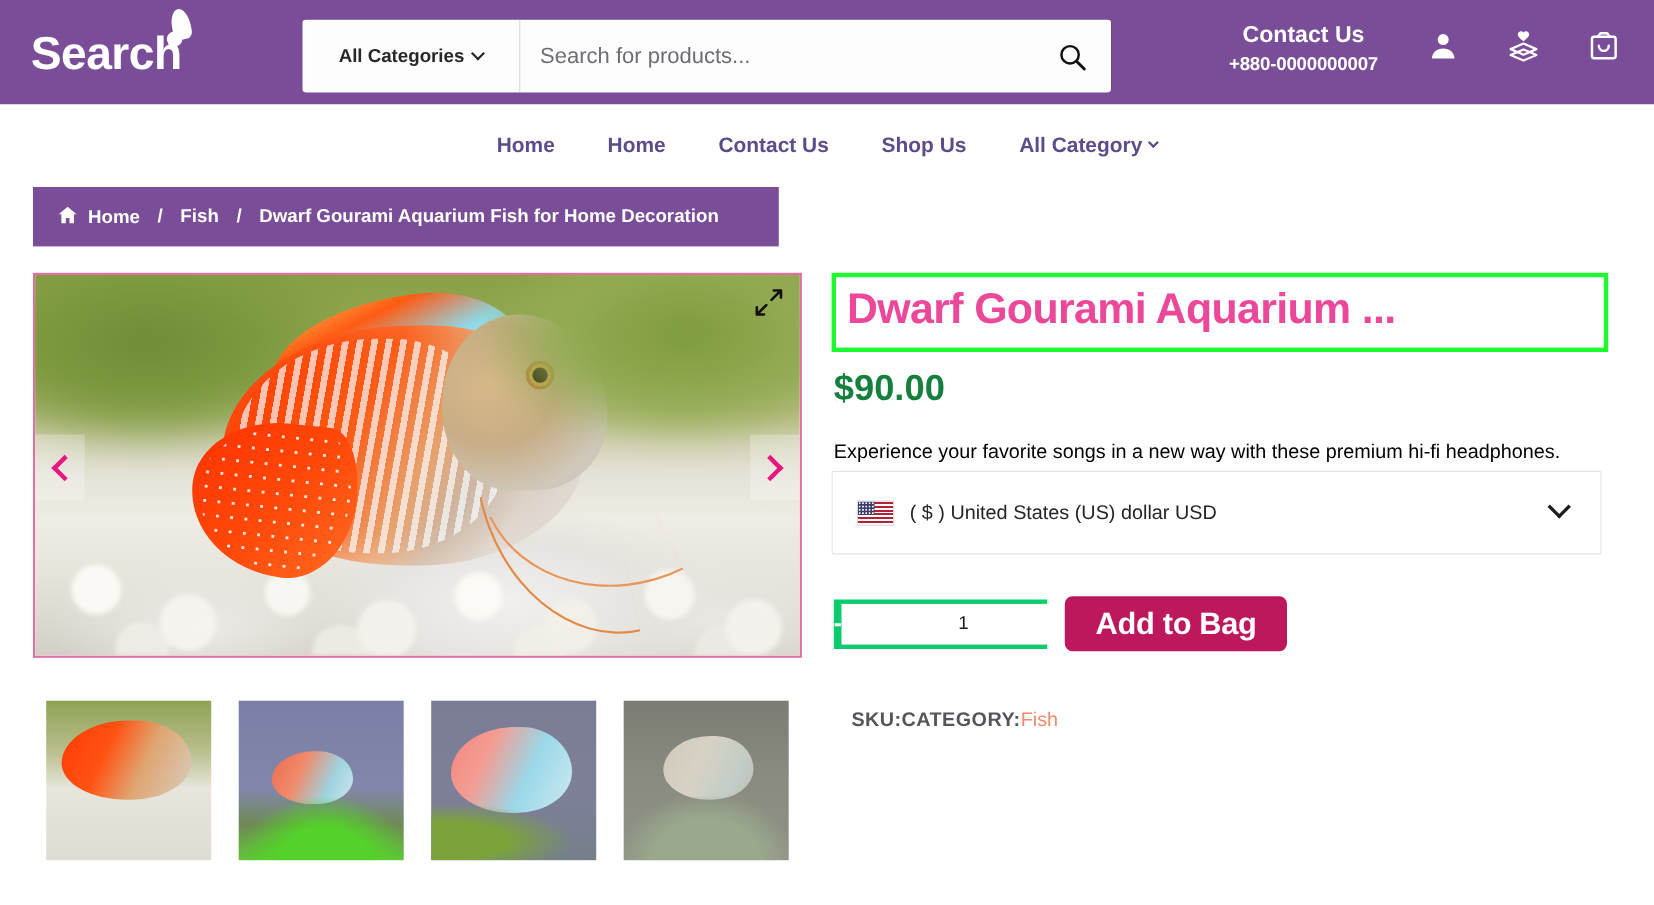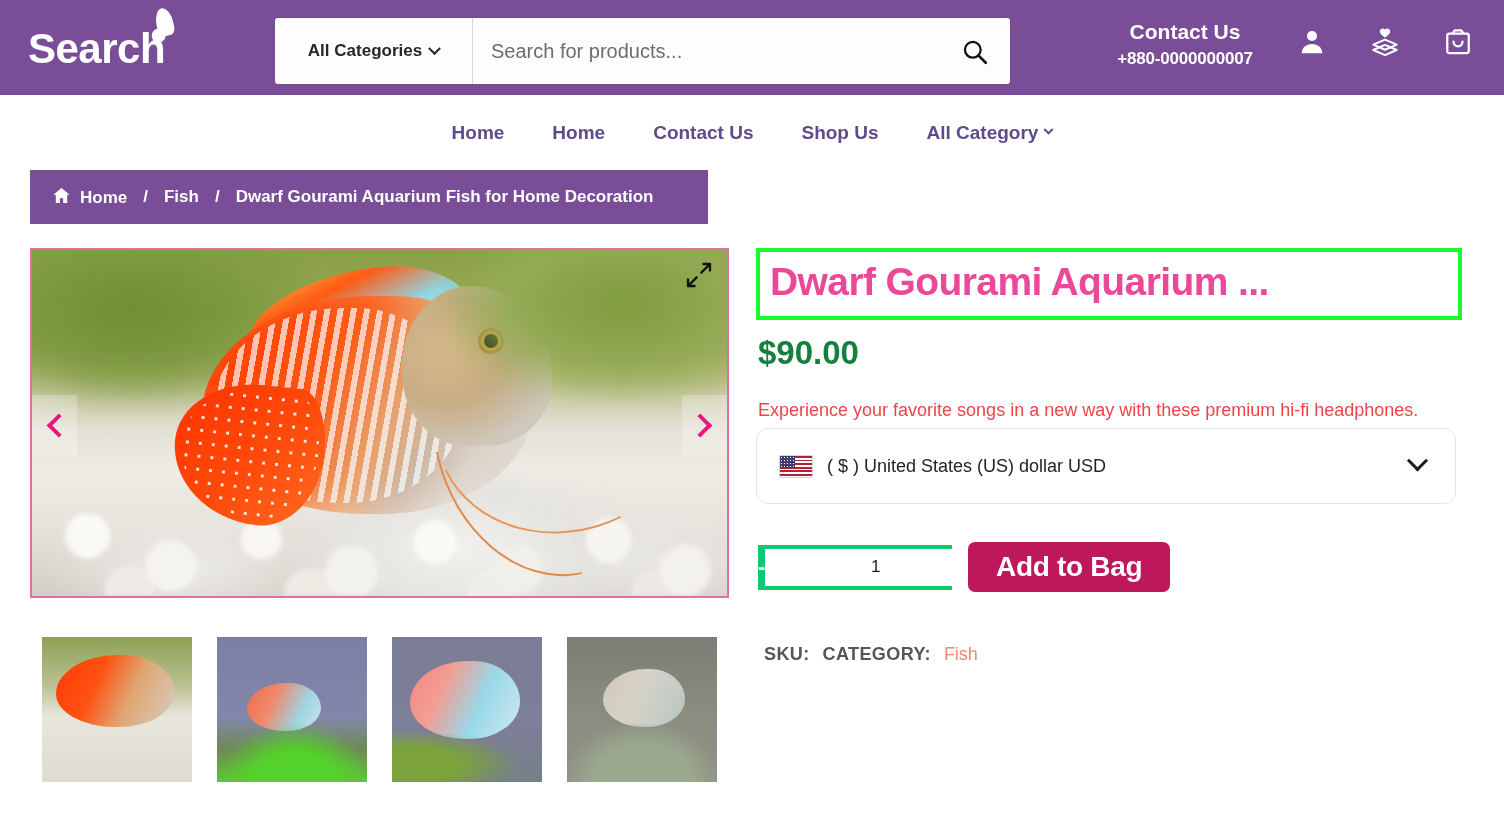--- a/index.html
+++ b/index.html
@@ -323,30 +323,30 @@
   .prod-title {
     font-size: 39px; font-weight: bold; color: #ec4899;
     line-height: 48px; letter-spacing: -0.6px;
     white-space: nowrap; overflow: hidden;
   }
   .price {
     font-size: 33px; font-weight: bold; color: #15803d;
     margin: 14px 0 20px 2px;
   }
   .desc {
-    font-size: 18px; color: #ef4444; line-height: 36px;
+    font-size: 18px; color: #000000; line-height: 36px;
     width: 670px; margin-left: 2px;
   }
   .cur-head {
     font-size: 21px; font-weight: bold; color: #ef1b22;
     margin: 44px 0 14px 2px;
   }
   .cur-select {
     width: 700px; height: 76px;
-    background: #fff; border: 1px solid #e4e4e8; border-radius: 12px;
+    background: #fff; border: 1px solid #e4e4e8; border-radius: 2px;
     display: flex; align-items: center;
     padding: 0 22px;
     cursor: pointer;
   }
   .flag {
     width: 34px; height: 23px; margin-right: 14px; flex: none;
     border: 1px solid #d8d8dc; position: relative; overflow: hidden;
     background: repeating-linear-gradient(to bottom,
       #b22234 0 1.8px, #ffffff 1.8px 3.6px);
   }
@@ -391,22 +391,22 @@
     height: 50px; padding: 0 28px;
     background: #be185d; color: #ffffff;
     border: none; border-radius: 7px; cursor: pointer;
     font-family: "Liberation Sans", sans-serif;
     font-size: 28px; font-weight: bold;
     letter-spacing: -0.3px;
     display: flex; align-items: center;
   }
 
   .meta {
-    display: flex; align-items: flex-start; gap: 13px;
-    margin-top: 52px; margin-left: 8px;
+    display: flex; align-items: flex-start; gap: 0;
+    margin-top: 52px; margin-left: 18px;
   }
   .meta-lbl { font-size: 18px; font-weight: bold; color: #55555d; letter-spacing: .4px; }
   .meta-val { font-size: 18px; color: #f08a6a; cursor: pointer; }
 </style>
 </head>
 <body>
 
 <div class="topbar">
 
   <div class="logo">

